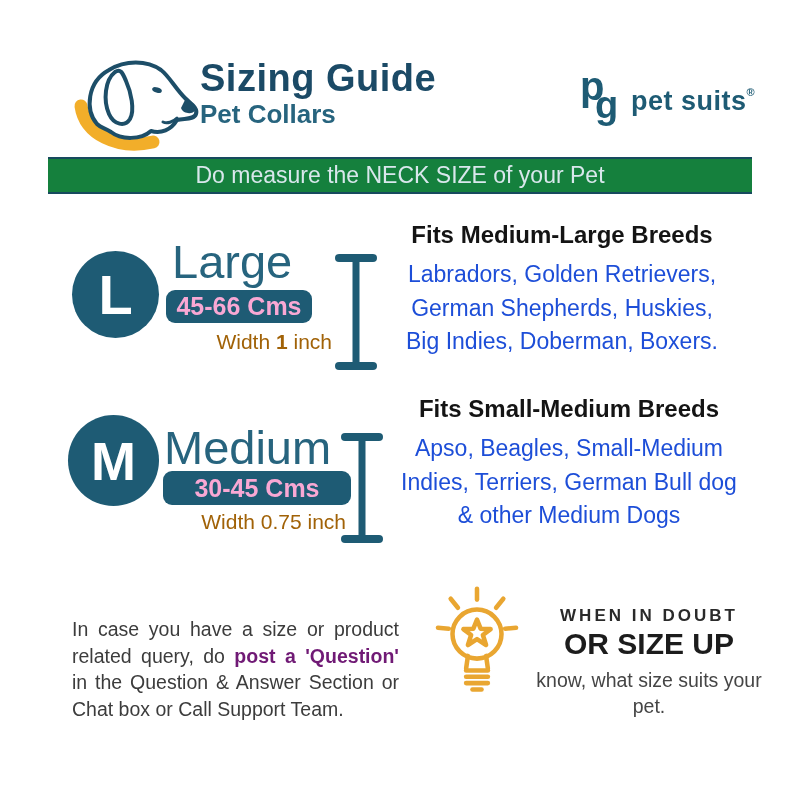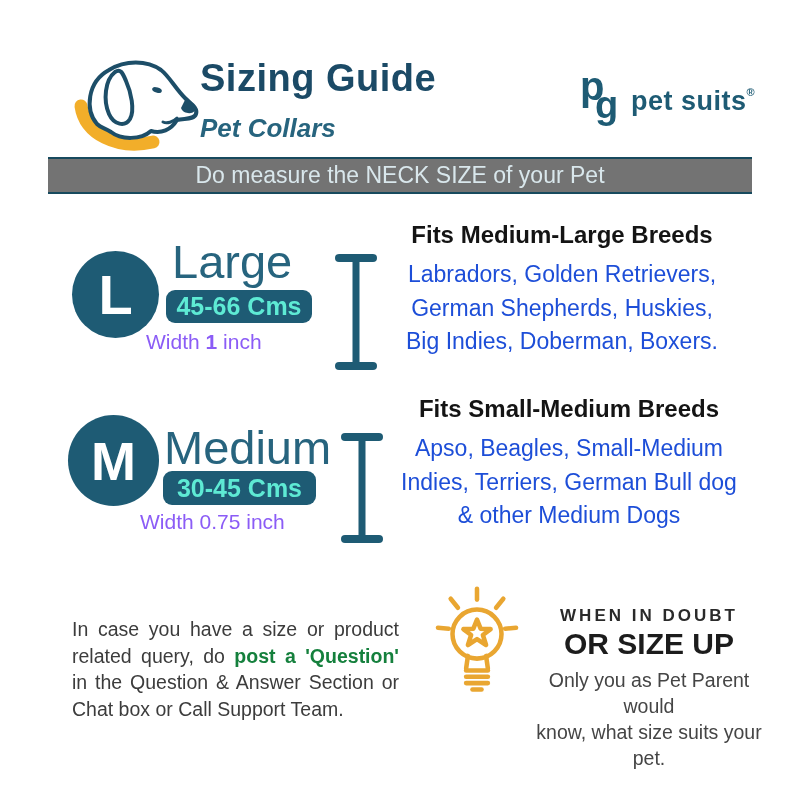--- a/index.html
+++ b/index.html
@@ -3,61 +3,61 @@
 <meta charset="utf-8">
 <style>
   html,body{margin:0;padding:0;background:#fff;}
   .page{position:relative;width:800px;height:800px;background:#ffffff;
         font-family:"Liberation Sans",sans-serif;overflow:hidden;}
 
   
   .dog-icon{position:absolute;left:68px;top:48px;width:134px;height:108px;}
   .title-block{position:absolute;left:200px;top:58px;width:248px;text-align:left;}
   .title{font-size:38px;font-weight:bold;color:#1b4a66;letter-spacing:.5px;line-height:40px;}
-  .subtitle{font-size:26px;font-weight:bold;color:#27647e;line-height:30px;margin-top:15px;font-style:italic;}
+  .subtitle{font-size:26px;font-weight:bold;color:#27647e;line-height:30px;margin-top:1px;}
   .brand{position:absolute;left:580px;top:72px;display:flex;align-items:center;color:#1e5b74;}
   .monogram{position:relative;width:44px;height:58px;}
   .monogram .mp{position:absolute;left:0;top:-8px;font-size:40px;font-weight:bold;}
   .monogram .mg{position:absolute;left:15px;top:12px;font-size:38px;font-weight:bold;}
   .brand-name{font-size:27px;font-weight:bold;margin-left:7px;letter-spacing:.5px;}
   .reg{font-size:11px;vertical-align:14px;font-weight:bold;}
 
   
-  .banner{position:absolute;left:48px;top:157px;width:704px;height:37px;background:#737373;
+  .banner{position:absolute;left:48px;top:157px;width:704px;height:37px;background:#15803d;
           color:#d9e7ec;font-size:23px;display:flex;align-items:center;justify-content:center;
           box-shadow:inset 0 2px 0 #174a5e, inset 0 -2px 0 #174a5e;}
 
   
   .size-circle{position:absolute;border-radius:50%;background:#1e5b74;color:#fff;
                display:flex;align-items:center;justify-content:center;font-weight:bold;}
   #circle-l{left:72px;top:251px;width:87px;height:87px;font-size:56px;}
   #circle-m{left:68px;top:415px;width:91px;height:91px;font-size:54px;}
   .size-name{position:absolute;color:#27647e;}
   #name-l{left:172px;top:234px;font-size:47px;}
   #name-m{left:164px;top:420px;font-size:47px;}
-  .size-badge{position:absolute;background:#1e5b74;color:#5eead4;font-weight:bold;border-radius:9px;
+  .size-badge{position:absolute;background:#1e5b74;color:#f9a8d4;font-weight:bold;border-radius:9px;
               display:flex;align-items:center;justify-content:center;}
   #badge-l{left:166px;top:290px;width:146px;height:33px;font-size:25px;}
-  #badge-m{left:163px;top:471px;width:153px;height:34px;font-size:25px;}
-  .size-width{position:absolute;color:#8b5cf6;font-size:21px;text-align:left;}
+  #badge-m{left:163px;top:471px;width:188px;height:34px;font-size:25px;}
+  .size-width{position:absolute;color:#a16207;font-size:21px;text-align:right;}
   #width-l{left:146px;top:330px;width:186px;}
   #width-m{left:140px;top:510px;width:206px;}
   .ibeam{position:absolute;}
   #ibeam-l{left:333px;top:251px;}
   #ibeam-m{left:339px;top:430px;}
   .fits-block{position:absolute;text-align:center;}
   #fits-l{left:382px;top:221px;width:360px;}
   #fits-m{left:366px;top:395px;width:406px;}
   .fits-title{font-size:24px;font-weight:bold;color:#141414;margin-bottom:9px;}
   .breed-line{font-size:23px;color:#1d4ed8;line-height:33.5px;}
 
   
   .support-note{position:absolute;left:72px;top:616px;width:327px;font-size:19.5px;
                 line-height:26.5px;color:#3c3c3c;text-align:justify;}
-  .support-note b{color:#15803d;margin-top:32px;}
+  .support-note b{color:#701a75;margin-top:32px;}
 
   
   .bulb-icon{position:absolute;left:431px;top:586px;width:92px;height:118px;}
   .tip-text{position:absolute;left:524px;top:605px;width:250px;text-align:center;}
   .tip-eyebrow{font-size:17px;font-weight:bold;letter-spacing:3px;color:#2a2a2a;line-height:22px;}
   .tip-big{font-size:30px;font-weight:bold;color:#1c1c1c;line-height:33px;}
   .tip-note{font-size:19.5px;color:#454545;line-height:26px;margin-top:7px;}
 </style>
 </head>
 <body>
@@ -146,18 +146,17 @@
     <path d="M40 77 L38 91 M60 77 L62 91"></path>
     <path d="M38 93 H62"></path>
     <path d="M38 100 H62"></path>
     <path d="M38 107 H62"></path>
     <path d="M45 114 H55"></path>
   </svg>
   <div class="tip-text">
     <div class="tip-eyebrow">WHEN IN DOUBT</div>
     <div class="tip-big">OR SIZE UP</div>
     <div class="tip-note">
-      <div>Only you as Pet Parent would</div>
       <div>know, what size suits your pet.</div>
     </div>
   </div>
 
 </div>
 
 </body></html>

